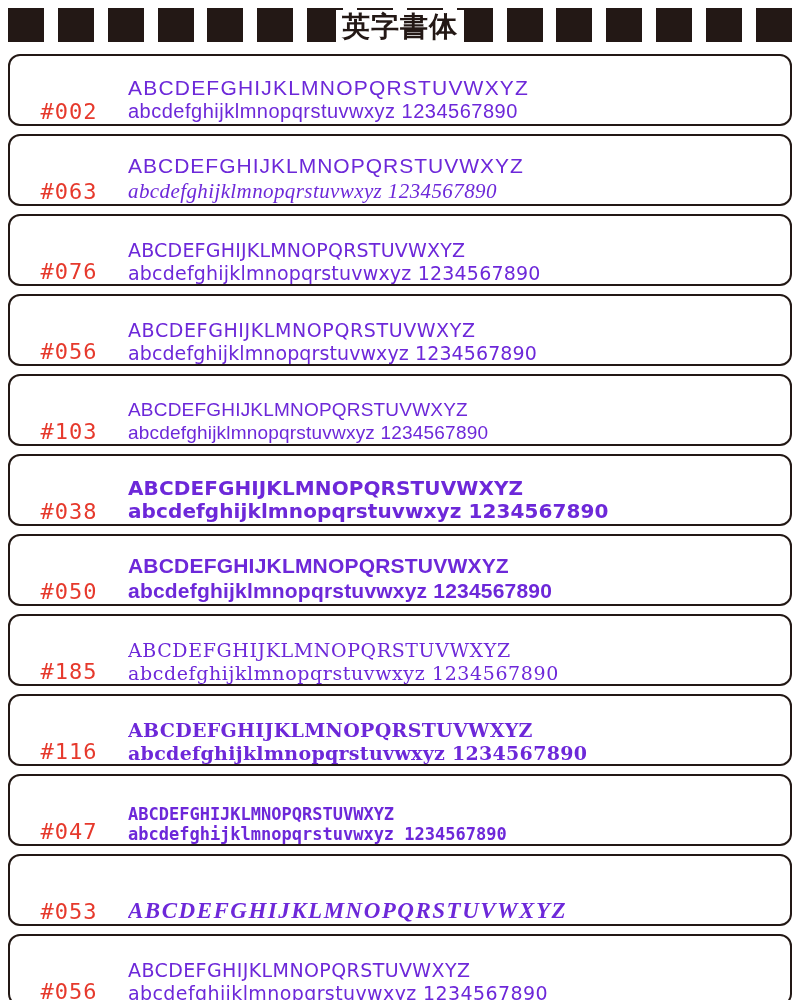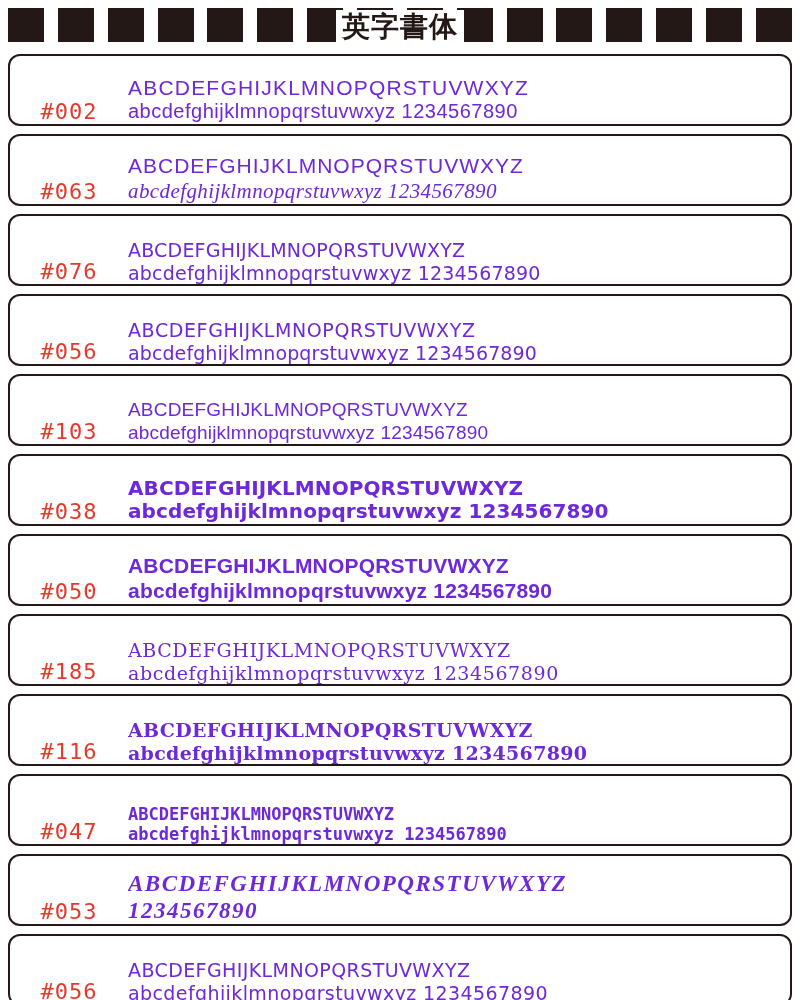--- a/index.html
+++ b/index.html
@@ -230,21 +230,20 @@
       <div class="sample">
         <div class="line upper">ABCDEFGHIJKLMNOPQRSTUVWXYZ</div>
         <div class="line lower">abcdefghijklmnopqrstuvwxyz 1234567890</div>
       </div>
     </div>
 
     <div class="row f073">
       <div class="code">#053</div>
       <div class="sample">
         <div class="line upper">ABCDEFGHIJKLMNOPQRSTUVWXYZ</div>
-        <div class="line lower">1234567890</div>
       </div>
     </div>
 
     <div class="row f042">
       <div class="code">#056</div>
       <div class="sample">
         <div class="line upper">ABCDEFGHIJKLMNOPQRSTUVWXYZ</div>
         <div class="line lower">abcdefghijklmnopqrstuvwxyz 1234567890</div>
       </div>
     </div>

